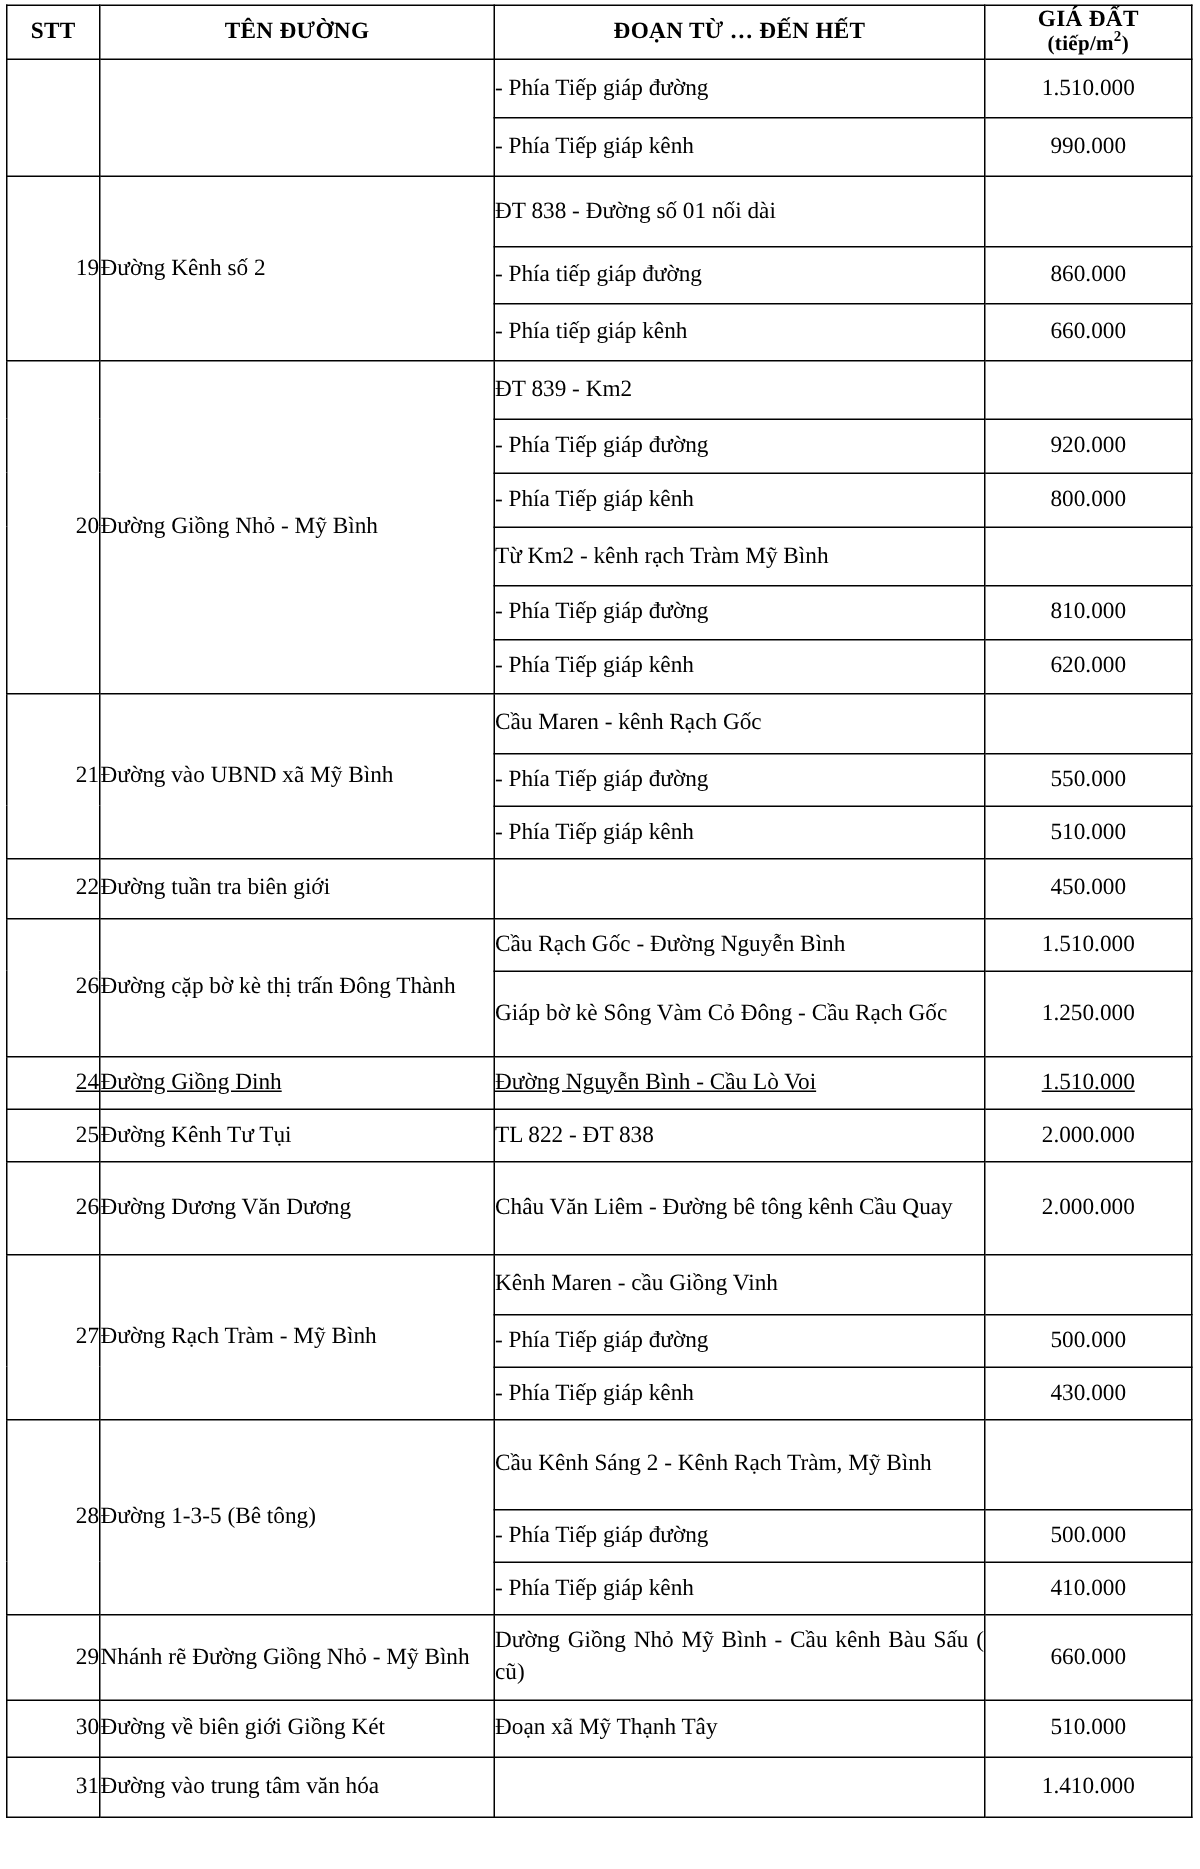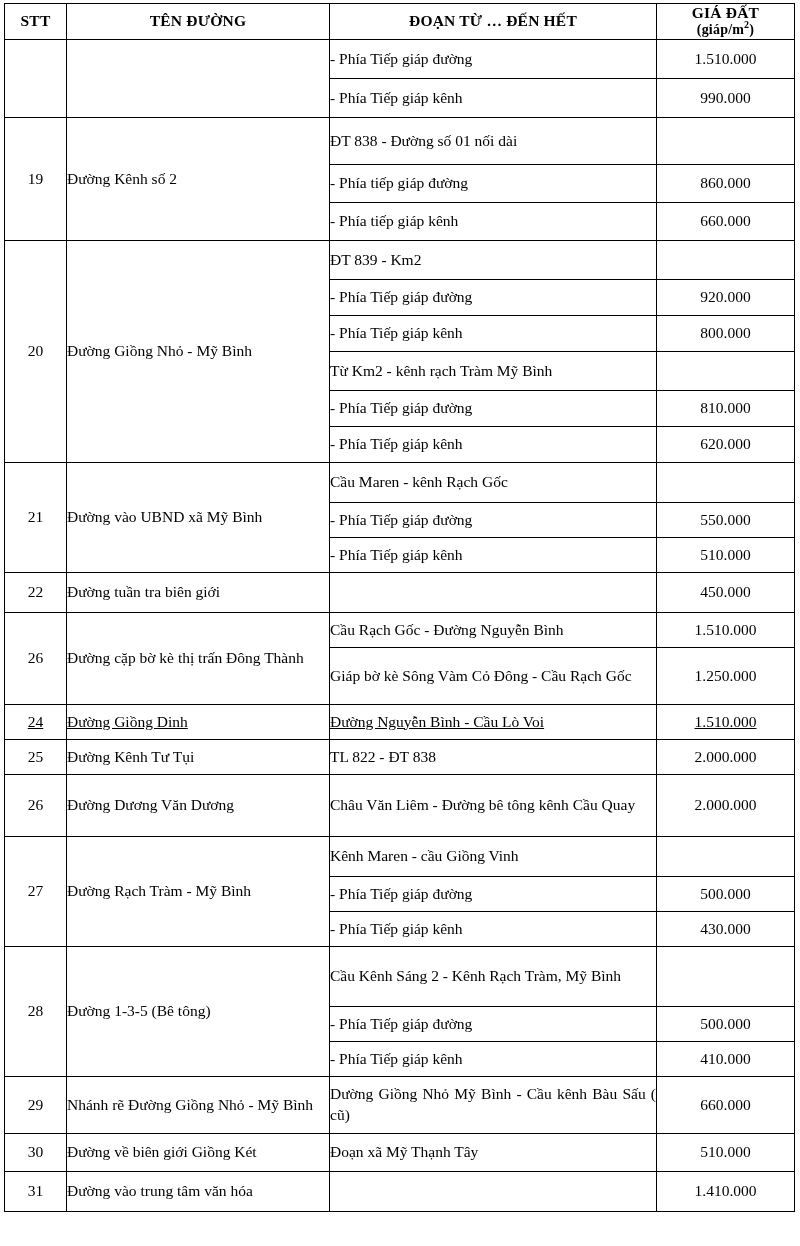--- a/index.html
+++ b/index.html
@@ -49,21 +49,21 @@
     font-weight: bold;
   }
   thead th .sub sup {
     font-size: 10px;
     vertical-align: super;
     line-height: 0;
   }
 
   
   td.stt {
-    text-align: center;
+    text-align: right;
     vertical-align: middle;
     font-size: 15.5px;
   }
   td.name {
     padding: 4px 7px 4px 9px;
     line-height: 1.32;
     vertical-align: middle;
     margin-top: 44px;
   }
   td.name.just {
@@ -97,21 +97,21 @@
       <col class="c-seg">
       <col class="c-price">
   </colgroup>
   <thead>
     <tr>
       <th>STT</th>
       <th>TÊN ĐƯỜNG</th>
       <th>ĐOẠN TỪ … ĐẾN HẾT</th>
       <th>
         <span>GIÁ ĐẤT</span>
-        <span class="sub"><span>(giáp/m</span><sup>2</sup><span>)</span></span>
+        <span class="sub"><span>(tiếp/m</span><sup>2</sup><span>)</span></span>
       </th>
     </tr>
   </thead>
   <tbody id="table-body">
       <tr style="height: 39px;">
         <td class="stt empty" rowspan="2"></td>
         <td class="name empty" rowspan="2"></td>
         <td class="seg">- Phía Tiếp giáp đường</td>
         <td class="price">1.510.000</td>
       </tr>

